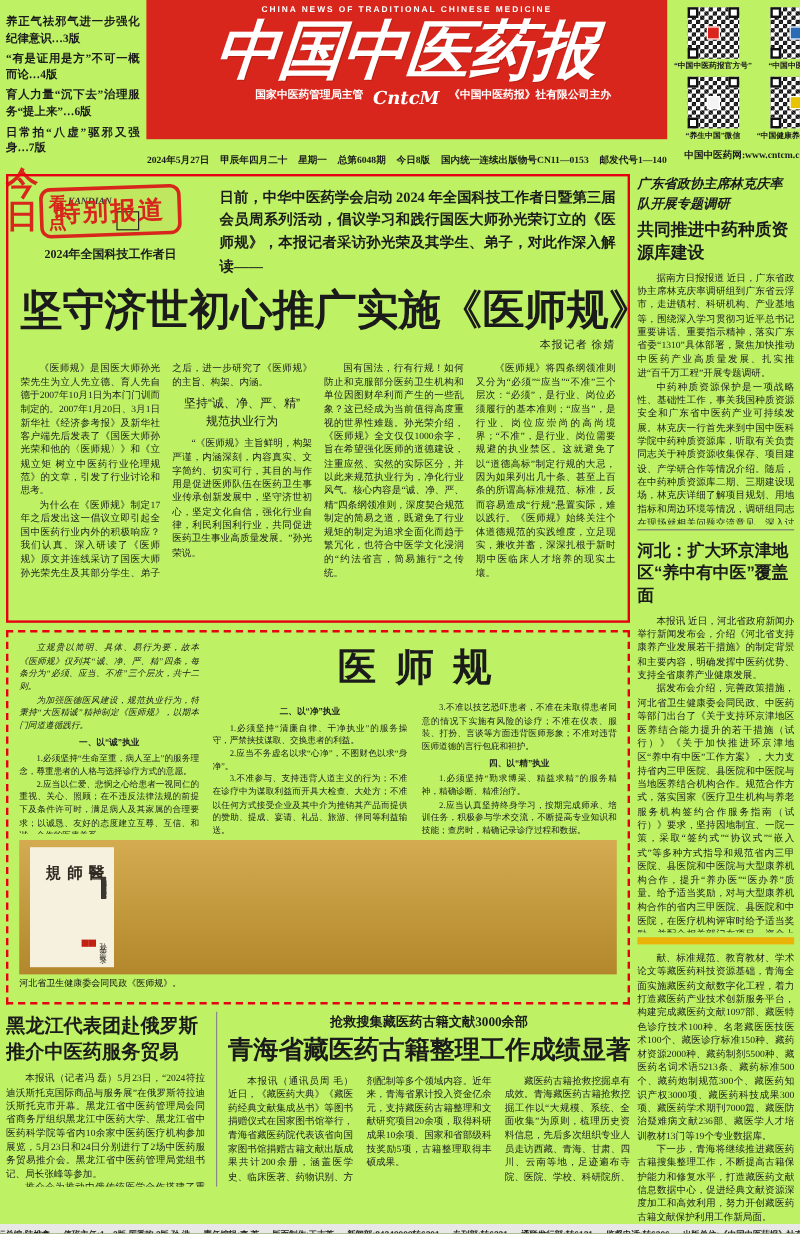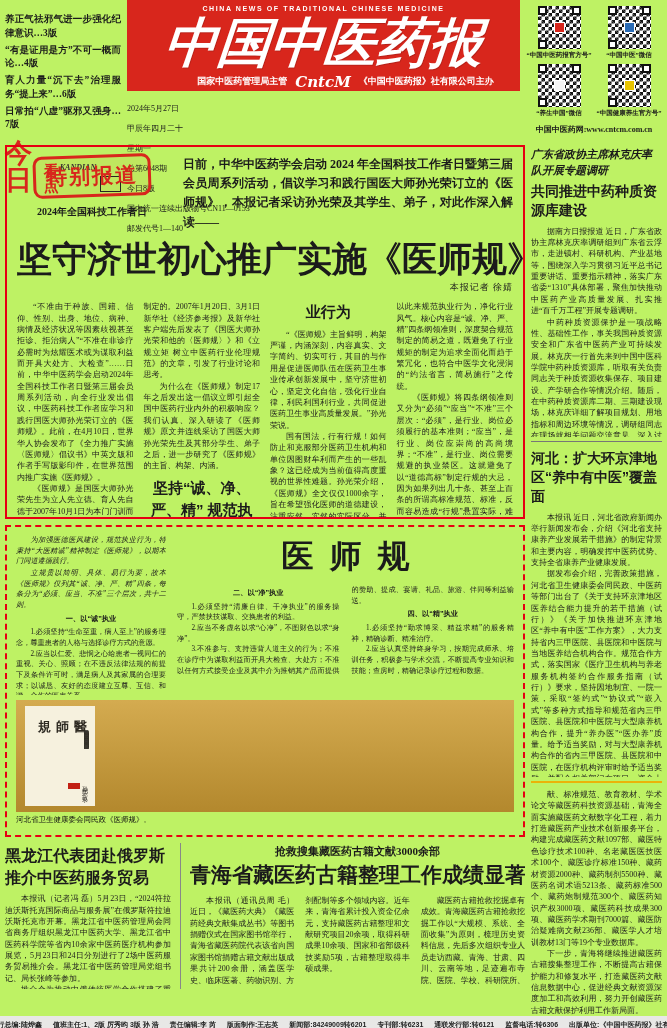--- a/index.html
+++ b/index.html
@@ -16,23 +16,23 @@
   .kd-big{font-size:27px;font-weight:900;line-height:1;letter-spacing:-1px;}
   .kd-stack{display:flex;flex-direction:row;line-height:1;margin-left:1px;}
   .kd-small{font-size:15px;font-weight:900;letter-spacing:1px;}
   .kd-en{font-size:8px;font-style:italic;color:#333;font-weight:bold;}
   .kd-box{width:26px;height:14px;border:1.5px solid #222;margin-left:4px;margin-bottom:2px;}
   .mh-center{flex:1;display:flex;flex-direction:column;}
   .banner{background:#d8261c;color:#fff;height:116px;text-align:center;padding-top:5px;box-sizing:border-box;}
   .banner-en{font-size:7px;letter-spacing:1.6px;font-family:"Liberation Sans",sans-serif;font-weight:bold;}
   .banner-cn{font-size:53px;font-weight:bold;font-style:italic;line-height:1.18;
              transform:skewX(-5deg);text-shadow:1px 1px 0 rgba(0,0,0,.15);white-space:nowrap;}
-  .banner-foot{display:flex;justify-content:center;align-items:center;gap:8px;font-size:9px;font-weight:bold;margin-top:-2px;padding-left:44px;}
+  .banner-foot{display:flex;justify-content:center;align-items:flex-start;gap:8px;font-size:9px;font-weight:bold;margin-top:-2px;padding-left:44px;}
   .banner-logo{font-style:italic;font-size:15px;font-weight:bold;font-family:"DejaVu Serif",serif;}
-  .dateline{display:flex;justify-content:center;gap:9px;font-size:8px;font-weight:normal;padding:12px 0 0;white-space:nowrap;flex-direction:column;}
+  .dateline{display:flex;justify-content:center;gap:9px;font-size:8px;font-weight:bold;padding:12px 0 0;white-space:nowrap;}
   .mh-right{width:136px;padding-top:6px;}
   .qr-grid{display:grid;grid-template-columns:1fr 1fr;gap:1px 4px;}
   .qr-cell{text-align:center;}
   .qr{width:43px;height:43px;margin:0 auto;position:relative;background-color:#fff;
       background-image:linear-gradient(45deg,#111 25%,transparent 25%,transparent 75%,#111 75%),
                        linear-gradient(45deg,#111 25%,transparent 25%,transparent 75%,#111 75%);
       background-size:7px 7px;background-position:0 0,3.5px 3.5px;}
   .qr .f{position:absolute;width:9px;height:9px;border:2.5px solid #111;background:#fff;box-sizing:border-box;}
   .qr .f1{top:0;left:0}.qr .f2{top:0;right:0}.qr .f3{bottom:0;left:0}
   .qr .chip{position:absolute;inset:0;margin:auto;width:11px;height:11px;border:1.5px solid #fff;box-sizing:border-box;}
@@ -48,21 +48,21 @@
   .stamp-wrap{width:150px;text-align:center;flex:none;}
   .stamp{display:inline-block;border:3px solid #d8261c;border-radius:9px;color:#d8261c;font-weight:900;
          font-size:21px;padding:4px 10px;transform:rotate(-2deg);letter-spacing:2px;background:rgba(216,38,28,.05);}
   .stamp-sub{font-size:10px;font-weight:bold;margin-top:8px;}
   .sr-intro{flex:1;font-size:12px;font-weight:bold;line-height:1.6;text-align:justify;}
   .sr-headline{font-size:35px;font-weight:900;font-family:"Liberation Sans",sans-serif;text-align:center;
                margin:8px 0 3px;line-height:1.1;white-space:nowrap;}
   .sr-byline{text-align:right;font-size:9px;margin-bottom:7px;letter-spacing:1px;}
   .sr-body{column-count:4;column-gap:10px;font-size:8px;line-height:1.42;text-align:justify;height:226px;overflow:hidden;}
   .sr-body .p{text-indent:2em;margin:0;}
-  .sr-body .h{font-weight:700;text-align:center;font-size:15px;margin:5px 4px;line-height:1.5;font-family:"Liberation Sans",sans-serif;}
+  .sr-body .h{font-weight:400;text-align:center;font-size:10px;margin:5px 4px;line-height:1.5;font-family:"Liberation Sans",sans-serif;}
   
   .rulesbox{border:2px dashed #e60012;padding:8px 9px 4px;height:312px;box-sizing:border-box;overflow:hidden;}
   .rb-text{display:flex;gap:11px;height:160px;overflow:hidden;}
   .rb-col1{width:150px;flex:none;font-size:7.2px;line-height:1.48;text-align:justify;overflow:hidden;}
   .ri{font-style:italic;text-indent:2em;margin:0 0 1px;}
   .rh{font-weight:900;text-align:center;margin:3px 0;font-family:"Liberation Sans",sans-serif;}
   .rp{text-indent:2em;margin:0;}
   .rb-right{flex:1;display:flex;flex-direction:column;overflow:hidden;}
   .rb-title{font-size:32px;font-weight:900;text-align:center;font-family:"Liberation Sans",sans-serif;
             letter-spacing:16px;text-indent:16px;margin:0 0 6px;}
@@ -74,21 +74,21 @@
   .art-title{font-size:13px;font-weight:bold;letter-spacing:7px;color:#2e2a22;margin-left:4px;}
   .art-body{font-size:4px;line-height:6px;color:#3c3a33;text-align:justify;height:100%;overflow:hidden;}
   .art-sig{font-size:6px;color:#3c3a33;letter-spacing:2px;}
   .seal{display:inline-block;width:6px;height:6px;background:#c22013;margin:2px 0;}
   .art-caption{font-size:7.5px;margin-top:3px;color:#111;}
   
   .side-col{flex:1;display:flex;flex-direction:column;font-size:8px;line-height:1.42;overflow:hidden;}
   .side-sec{overflow:hidden;}
   .sec-a1{height:292px;}
   .sec-a2{height:328px;border-top:1px solid #777;margin-top:4px;padding-top:7px;}
-  .sec-a3{flex:1;border-top:2px solid #eab308;margin-top:4px;padding-top:6px;}
+  .sec-a3{flex:1;border-top:6px solid #eab308;margin-top:4px;padding-top:6px;}
   .side-kicker{font-size:11px;font-weight:bold;font-style:italic;line-height:1.45;margin:2px 0 3px;}
   .side-title{font-size:14px;font-weight:900;line-height:1.35;margin:0 0 6px;font-family:"Liberation Sans",sans-serif;}
   .side-col p{text-indent:2em;text-align:justify;margin:0;}
   
   .band{display:flex;gap:9px;height:146px;overflow:hidden;}
   .band-left{width:166px;flex:none;border-right:1px solid #888;padding-right:9px;}
   .bl-title{font-size:16px;font-weight:900;line-height:1.35;font-family:"Liberation Sans",sans-serif;margin:2px 0 5px;}
   .band-left p{font-size:8px;line-height:1.42;text-indent:2em;text-align:justify;margin:0;}
   .band-mid{flex:1;overflow:hidden;}
   .bm-kicker{text-align:center;font-size:11px;font-weight:bold;margin:1px 0 2px;}
@@ -205,48 +205,48 @@
           <div class="stamp-wrap">
             <div class="stamp">特别报道</div>
             <div class="stamp-sub">2024年全国科技工作者日</div>
           </div>
           <div class="sr-intro">日前，中华中医药学会启动 2024 年全国科技工作者日暨第三届会员周系列活动，倡议学习和践行国医大师孙光荣订立的《医师规》，本报记者采访孙光荣及其学生、弟子，对此作深入解读——</div>
         </div>
         <h1 class="sr-headline">坚守济世初心推广实施《医师规》</h1>
         <div class="sr-byline">本报记者  徐婧</div>
         <div class="sr-body">
 
-        <div class="p">“不准由于种族、国籍、信仰、性别、出身、地位、病种、病情及经济状况等因素歧视甚至拒诊、拒治病人”“不准在非诊疗必需时为炫耀医术或为谋取利益而开具大处方、大检查”……日前，中华中医药学会启动2024年全国科技工作者日暨第三届会员周系列活动，向全行业发出倡议，中医药科技工作者应学习和践行国医大师孙光荣订立的《医师规》。此前，在4月10日，世界华人协会发布了《全力推广实施〈医师规〉倡议书》中英文版和作者手写版影印件，在世界范围内推广实施《医师规》。</div>
             <div class="p">《医师规》是国医大师孙光荣先生为立人先立德、育人先自德于2007年10月1日为本门门训而制定的。2007年1月20日、3月1日新华社《经济参考报》及新华社客户端先后发表了《国医大师孙光荣和他的〈医师规〉》和《立规立矩 树立中医药行业伦理规范》的文章，引发了行业讨论和思考。</div>
             <div class="p">为什么在《医师规》制定17年之后发出这一倡议立即引起全国中医药行业内外的积极响应？我们认真、深入研读了《医师规》原文并连线采访了国医大师孙光荣先生及其部分学生、弟子之后，进一步研究了《医师规》的主旨、构架、内涵。</div>
             <div class="h">坚持“诚、净、严、精” 规范执业行为</div>
             <div class="p">“《医师规》主旨鲜明，构架严谨，内涵深刻，内容真实、文字简约、切实可行，其目的与作用是促进医师队伍在医药卫生事业传承创新发展中，坚守济世初心，坚定文化自信，强化行业自律，利民利国利行业，共同促进医药卫生事业高质量发展。”孙光荣说。</div>
             <div class="p">国有国法，行有行规！如何防止和克服部分医药卫生机构和单位因图财牟利而产生的一些乱象？这已经成为当前值得高度重视的世界性难题。孙光荣介绍，《医师规》全文仅仅1000余字，旨在希望强化医师的道德建设，注重应然、实然的实际区分，并以此来规范执业行为，净化行业风气。核心内容是“诚、净、严、精”四条纲领准则，深度契合规范制定的简易之道，既避免了行业规矩的制定为追求全面化而趋于繁冗化，也符合中医学文化浸润的“约法省言，简易施行”之传统。</div>
             <div class="p">《医师规》将四条纲领准则又分为“必须”“应当”“不准”三个层次：“必须”，是行业、岗位必须履行的基本准则；“应当”，是行业、岗位应崇尚的高尚境界；“不准”，是行业、岗位需要规避的执业禁区。这就避免了以“道德高标”制定行规的大忌，因为如果列出几十条、甚至上百条的所谓高标准规范、标准，反而容易造成“行规”悬置实际，难以践行。《医师规》始终关注个体道德规范的实践维度，立足现实，兼收并蓄，深深扎根于新时期中医临床人才培养的现实土壤。</div>
           </div>
       </section>
 
       <section class="rulesbox">
         <div class="rb-text">
           <div class="rb-col1">
 
-          <div class="ri">为加强医德医风建设，规范执业行为，特秉持“大医精诚”精神制定《医师规》，以期本门同道遵循践行。</div>
-              <div class="ri">立规贵以简明、具体、易行为要，故本《医师规》仅列其“诚、净、严、精”四条，每条分为“必须、应当、不准”三个层次，共十二则。</div>
+          <div class="ri">立规贵以简明、具体、易行为要，故本《医师规》仅列其“诚、净、严、精”四条，每条分为“必须、应当、不准”三个层次，共十二则。</div>
+              <div class="ri">为加强医德医风建设，规范执业行为，特秉持“大医精诚”精神制定《医师规》，以期本门同道遵循践行。</div>
               <div class="rh">一、以“诚”执业</div>
               <div class="rp">1.必须坚持“生命至重，病人至上”的服务理念，尊重患者的人格与选择诊疗方式的意愿。</div>
               <div class="rp">2.应当以仁爱、悲悯之心给患者一视同仁的重视、关心、照顾；在不违反法律法规的前提下及条件许可时，满足病人及其家属的合理要求；以诚恳、友好的态度建立互尊、互信、和谐、合作的医患关系。</div>
             </div>
           <div class="rb-right">
             <div class="rb-title">医师规</div>
             <div class="rb-cols">
 
             <div class="rh">二、以“净”执业</div>
                 <div class="rp">1.必须坚持“清廉自律、干净执业”的服务操守，严禁挟技谋取、交换患者的利益。</div>
                 <div class="rp">2.应当不务虚名以求“心净”，不图财色以求“身净”。</div>
                 <div class="rp">3.不准参与、支持违背人道主义的行为；不准在诊疗中为谋取利益而开具大检查、大处方；不准以任何方式接受企业及其中介为推销其产品而提供的赞助、提成、宴请、礼品、旅游、伴同等利益输送。</div>
+                <div class="rp">3.不准以技艺恐吓患者，不准在未取得患者同意的情况下实施有风险的诊疗；不准在仪表、服装、打扮、言谈等方面违背医师形象；不准对违背医师道德的言行包庇和袒护。</div>
                 <div class="rh">四、以“精”执业</div>
                 <div class="rp">1.必须坚持“勤求博采、精益求精”的服务精神，精确诊断、精准治疗。</div>
                 <div class="rp">2.应当认真坚持终身学习，按期完成师承、培训任务，积极参与学术交流，不断提高专业知识和技能；查房时，精确记录诊疗过程和数据。</div>
               </div>
           </div>
         </div>
         <div class="art-frame">
           <div class="art-paper">
             <div class="art-title">醫師規</div>
             <div class="art-body">为加强医德医风建设规范执业行为特秉持大医精诚精神制定医师规以期本门同道遵循践行 一以诚执业 必须坚持生命至重病人至上的服务理念尊重患者的人格与选择诊疗方式的意愿 应当以仁爱悲悯之心给患者一视同仁的重视关心照顾在不违反法律法规的前提下及条件许可时满足病人及其家属的合理要求以诚恳友好的态度建立互尊互信和谐合作的医患关系 不准由于种族国籍信仰性别出身地位病种病情及经济状况等因素歧视甚至拒诊拒治病人 二以净执业 必须坚持清廉自律干净执业的服务操守严禁挟技谋取交换患者的利益 应当不务虚名以求心净不图财色以求身净 不准参与支持违背人道主义的行为不准以任何方式接受企业及其中介为推销其产品而提供的赞助提成宴请礼品旅游伴同等利益输送 三以严执业 必须坚持严谨尽职规范执业的服务风格在临床教学科研管理中充分体现医师的职业风范和社会责任 四以精执业 必须坚持勤求博采精益求精的服务精神精确诊断精准治疗 应当认真坚持终身学习按期完成师承培训任务积极参与学术交流不断提高专业知识和技能 医师职业崇高而高尚医师服务涉及人类生老病死全程首先必须遵守医师规坚守职业道德服务芸芸大众</div>

